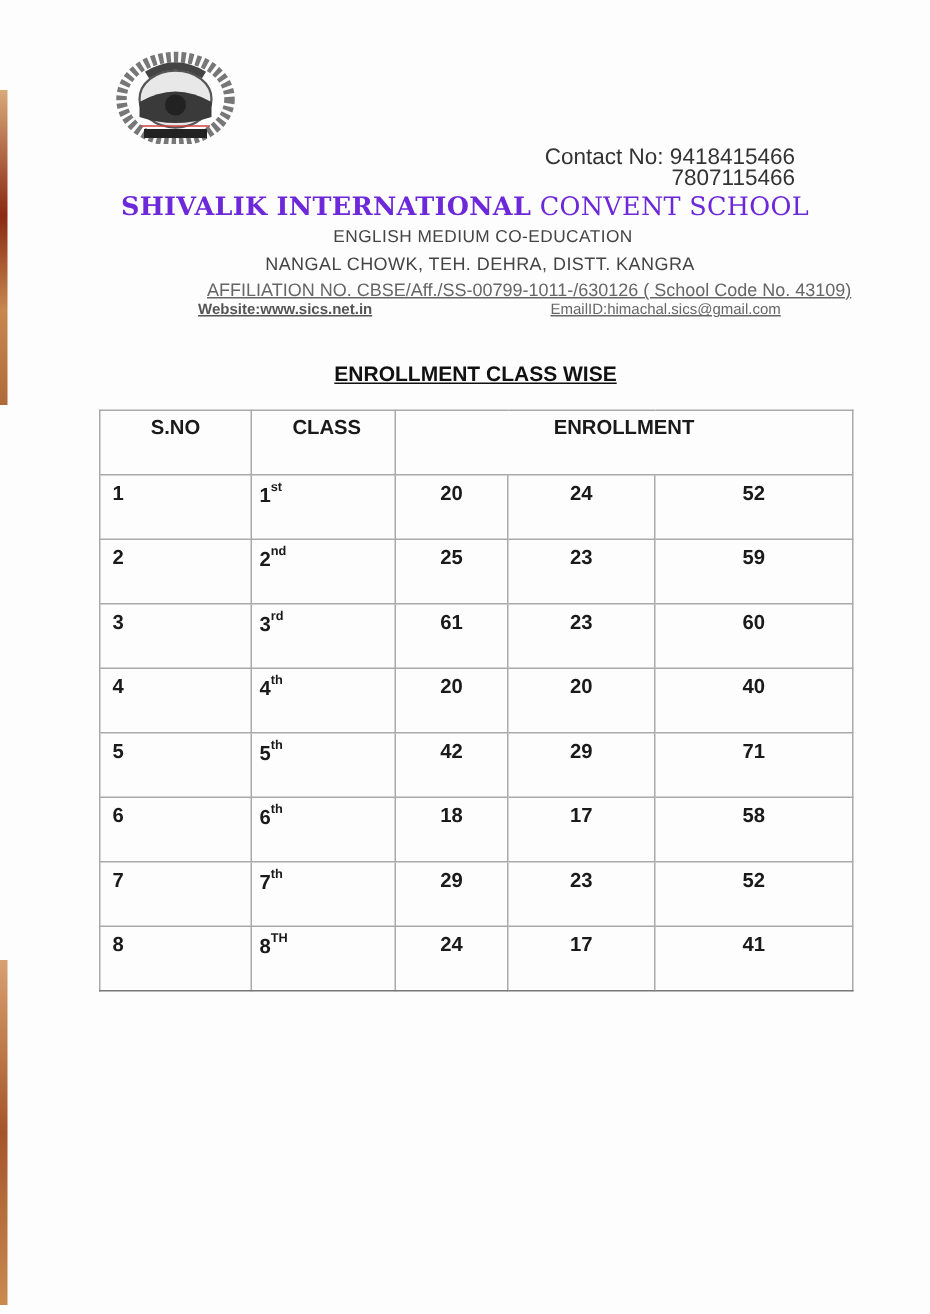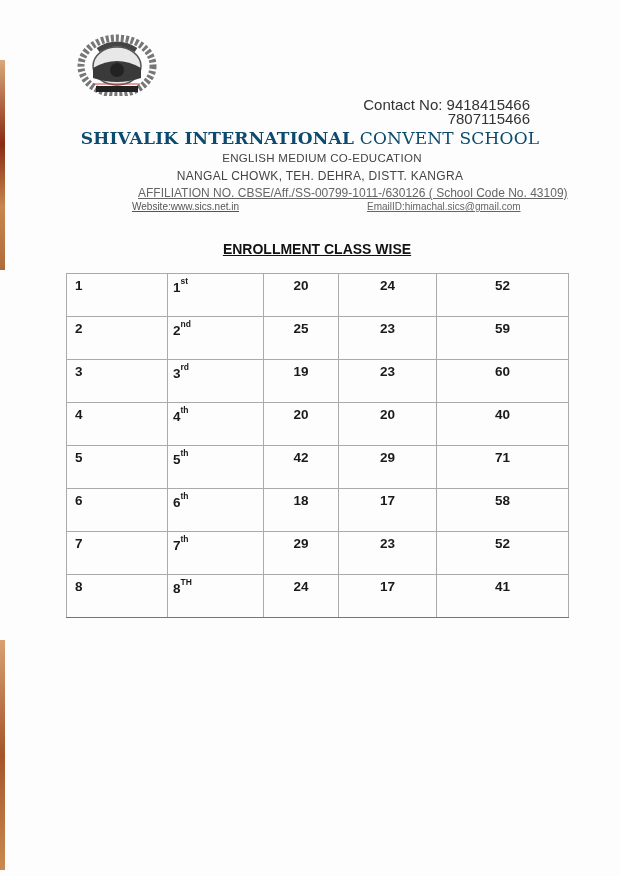--- a/index.html
+++ b/index.html
@@ -19,36 +19,37 @@
     .logo {
       position: absolute; left: 76px; top: 34px; width: 82px; height: 62px;
     }
     .contact {
       position: absolute; right: 90px; top: 98px; text-align: right;
       font-size: 15px; color: #333; line-height: 14px;
     }
     .school-name {
       position: absolute; left: 0; width: 620px; top: 128px; text-align: center;
       font-family: "DejaVu Serif", "Liberation Serif", serif;
-      font-size: 17px; letter-spacing: 0.2px; color: #0c4a6e;
+      font-size: 17px; letter-spacing: 0.2px; color: #6d28d9;
     }
     .school-name .bold { font-weight: bold; }
     .subline {
       position: absolute; left: 0; width: 620px; text-align: center;
       font-size: 11.5px; color: #444; letter-spacing: 0.3px;
     }
     .sub1 { top: 152px; left: 12px; }
     .sub2 { top: 169px; font-size: 12px; left: 10px; }
     .affil {
       position: absolute; left: 138px; top: 186px; font-size: 12px; color: #666;
       text-decoration: underline;
     }
     .web {
       position: absolute; left: 132px; top: 201px; font-size: 10px; color: #555;
       text-decoration: underline;
+      font-weight: bold;
     }
     .email {
       position: absolute; left: 367px; top: 201px; font-size: 10px; color: #666;
       text-decoration: underline;
     }
     .doc-title {
       position: absolute; left: 0; width: 634px; top: 241px; text-align: center;
       font-weight: bold; font-size: 14px; text-decoration: underline;
       color: #111;
     }
@@ -112,38 +113,43 @@
 
 <table class="enroll">
   <colgroup>
     <col style="width:101px">
       <col style="width:96px">
       <col style="width:75px">
       <col style="width:98px">
       <col style="width:132px">
   </colgroup>
   <tbody>
+      <tr class="hdr1">
+    <td class="hdr-sno">S.NO</td>
+    <td class="hdr-class">CLASS</td>
+    <td colspan="3" class="center">ENROLLMENT</td>
+  </tr>
   <tr class="row">
     <td class="c-sno">1</td>
     <td class="c-class"><span>1</span><sup>st</sup></td>
     <td class="center">20</td>
     <td class="center">24</td>
     <td class="center">52</td>
   </tr>
   <tr class="row">
     <td class="c-sno">2</td>
     <td class="c-class"><span>2</span><sup>nd</sup></td>
     <td class="center">25</td>
     <td class="center">23</td>
     <td class="center">59</td>
   </tr>
   <tr class="row">
     <td class="c-sno">3</td>
     <td class="c-class"><span>3</span><sup>rd</sup></td>
-    <td class="center">19</td>
+    <td class="center">61</td>
     <td class="center">23</td>
     <td class="center">60</td>
   </tr>
   <tr class="row">
     <td class="c-sno">4</td>
     <td class="c-class"><span>4</span><sup>th</sup></td>
     <td class="center">20</td>
     <td class="center">20</td>
     <td class="center">40</td>
   </tr>

